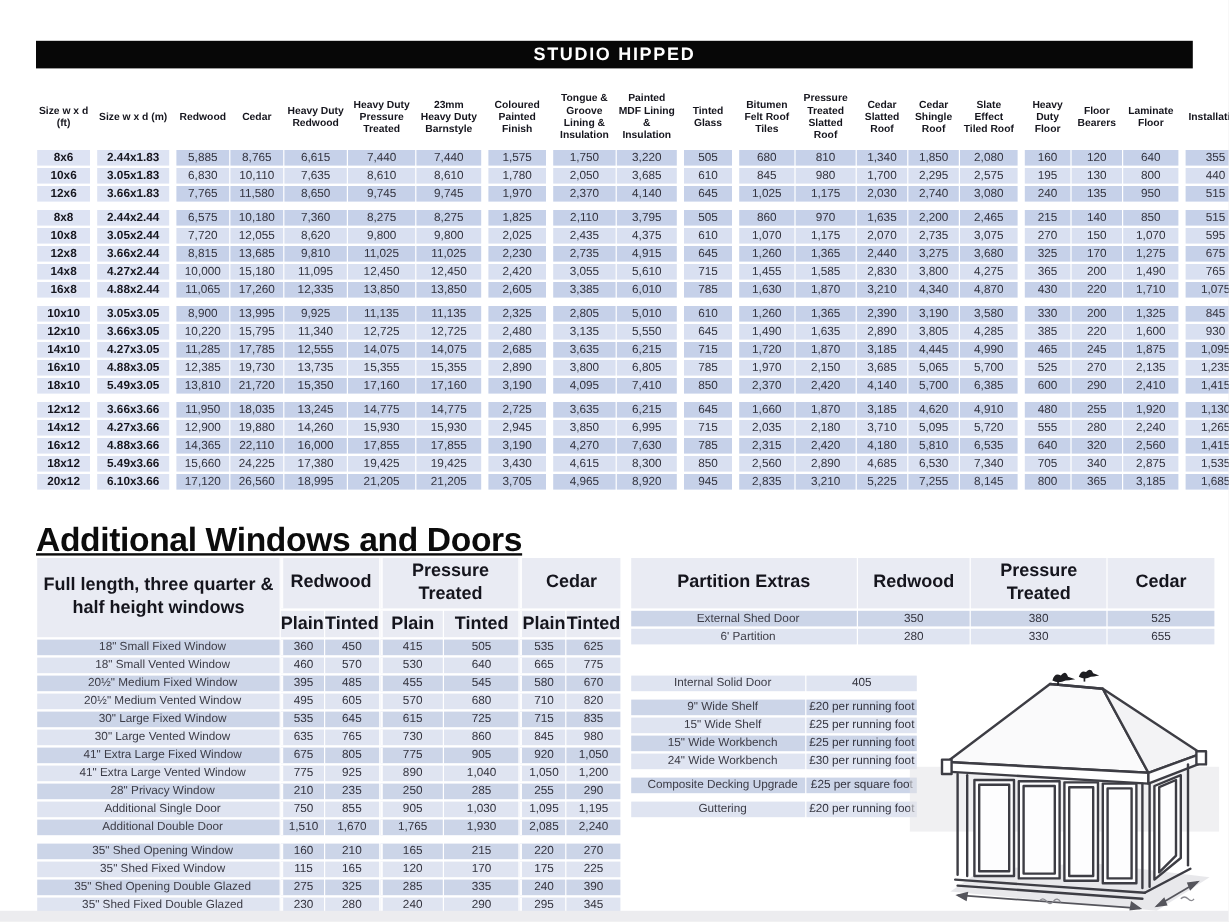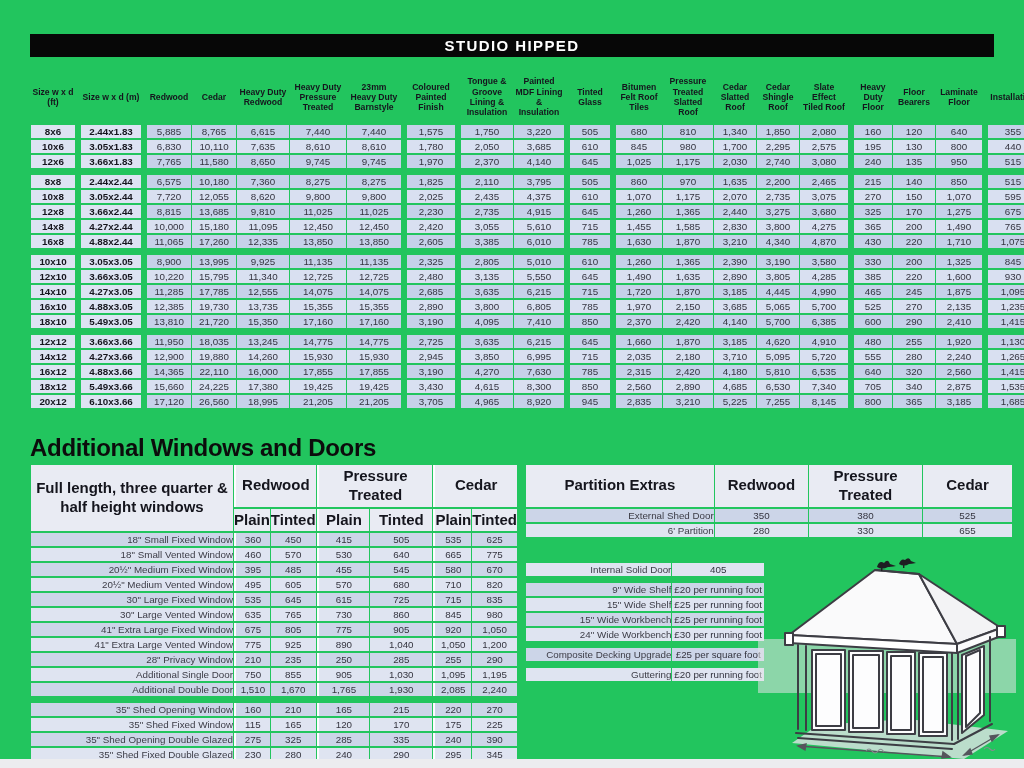--- a/index.html
+++ b/index.html
@@ -1,41 +1,41 @@
 <!DOCTYPE html>
 <html><head>
 <meta charset="utf-8">
 <style>
   html,body{margin:0;padding:0;background:#e9e9ec;}
-  .page{position:relative;width:1024px;height:768px;background:#22c55e;overflow:hidden;
+  .page{position:relative;width:1024px;height:768px;background:#ffffff;overflow:hidden;
         font-family:"Liberation Sans",sans-serif;-webkit-font-smoothing:antialiased;}
   .title-bar{position:absolute;left:30px;top:34px;width:964px;height:23px;background:#070707;
         color:#fff;display:flex;align-items:center;justify-content:center;
         font-weight:700;font-size:15px;letter-spacing:1.4px;}
   
   #main-table-wrap{position:absolute;left:30px;top:69px;width:964px;}
   table.main-table{border-collapse:separate;border-spacing:1px 2px;table-layout:fixed;width:100%;}
   .main-table th.hcell{font-size:8.6px;font-weight:700;color:#15151d;text-align:center;
         vertical-align:middle;height:52px;padding:0 1px;line-height:1.2;background:transparent;}
   .main-table td{text-align:center;font-size:9.8px;height:13px;line-height:13px;padding:0;}
   .main-table td.size{font-weight:700;color:#15151d;background:#dde3f3;}
   .main-table td.val{color:#34343f;}
   .main-table tr.dk td.val{background:#c6d1e9;}
   .main-table tr.lt td.val{background:#d9e0f1;}
   .spacer{width:4px;background:transparent;padding:0;}
   tr.ggap td{height:3px;background:transparent;padding:0;}
   
-  .section-title{position:absolute;left:30px;top:434px;font-size:24px;font-weight:700;
-        color:#0c0c0c;letter-spacing:-0.3px;}
+  .section-title{position:absolute;left:30px;top:434px;font-size:28px;font-weight:700;
+        color:#0c0c0c;letter-spacing:-0.3px;text-decoration:underline;}
   
   table.sub{border-collapse:separate;border-spacing:1px 2px;width:100%;}
   .sub th{background:#e9ebf3;font-weight:700;color:#15151d;font-size:15px;
         text-align:center;padding:2px 0;line-height:1.25;}
   .sub td{font-size:9.8px;height:13px;line-height:13px;padding:0;text-align:center;color:#34343f;}
-  .sub td.lbl{text-align:right;padding-left:7px;color:#3c3c46;}
+  .sub td.lbl{text-align:center;padding-left:7px;color:#3c3c46;}
   .sub tr.dk td{background:#ccd5e8;}
   .sub tr.lt td{background:#dfe4f1;}
   #left-wrap{position:absolute;left:30px;top:463px;width:488px;}
   .left th.lbl-h{width:202px;}
   .left th.grp-h{border-left:2px solid #fdfdfe;}
   .left tr.subrow th:nth-child(3),.left tr.subrow th:nth-child(5){border-left:2px solid #fdfdfe;}
   .left td:nth-child(2),.left td:nth-child(4),.left td:nth-child(6){border-left:2px solid #fdfdfe;}
   #part-wrap{position:absolute;left:525px;top:463px;width:488px;}
   .part th:nth-child(1){width:173px;}
   .part th:nth-child(2){width:86px;}

